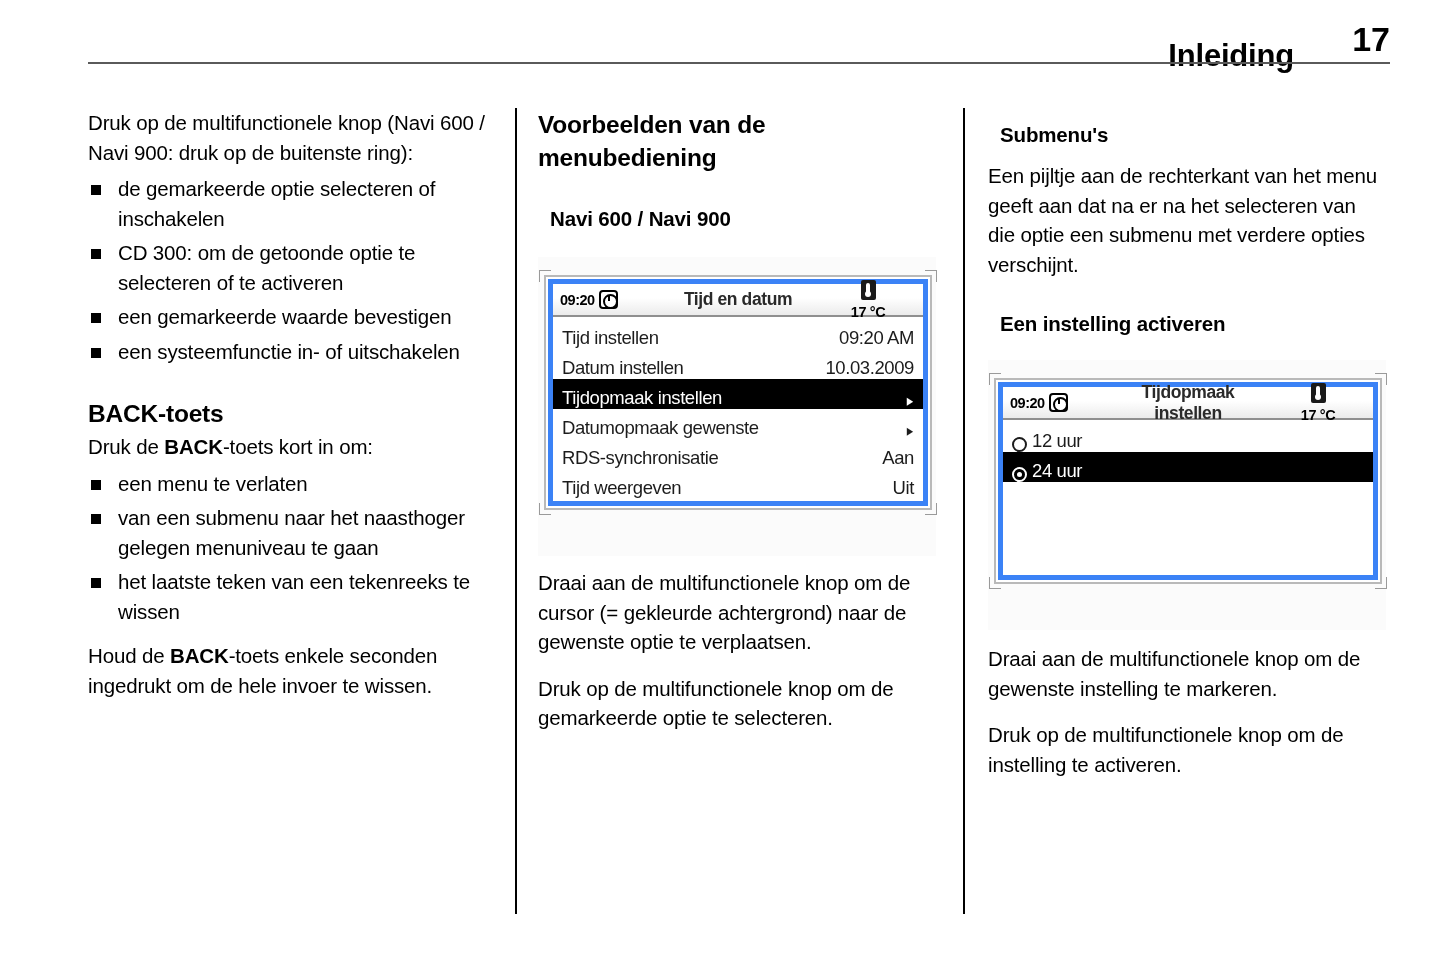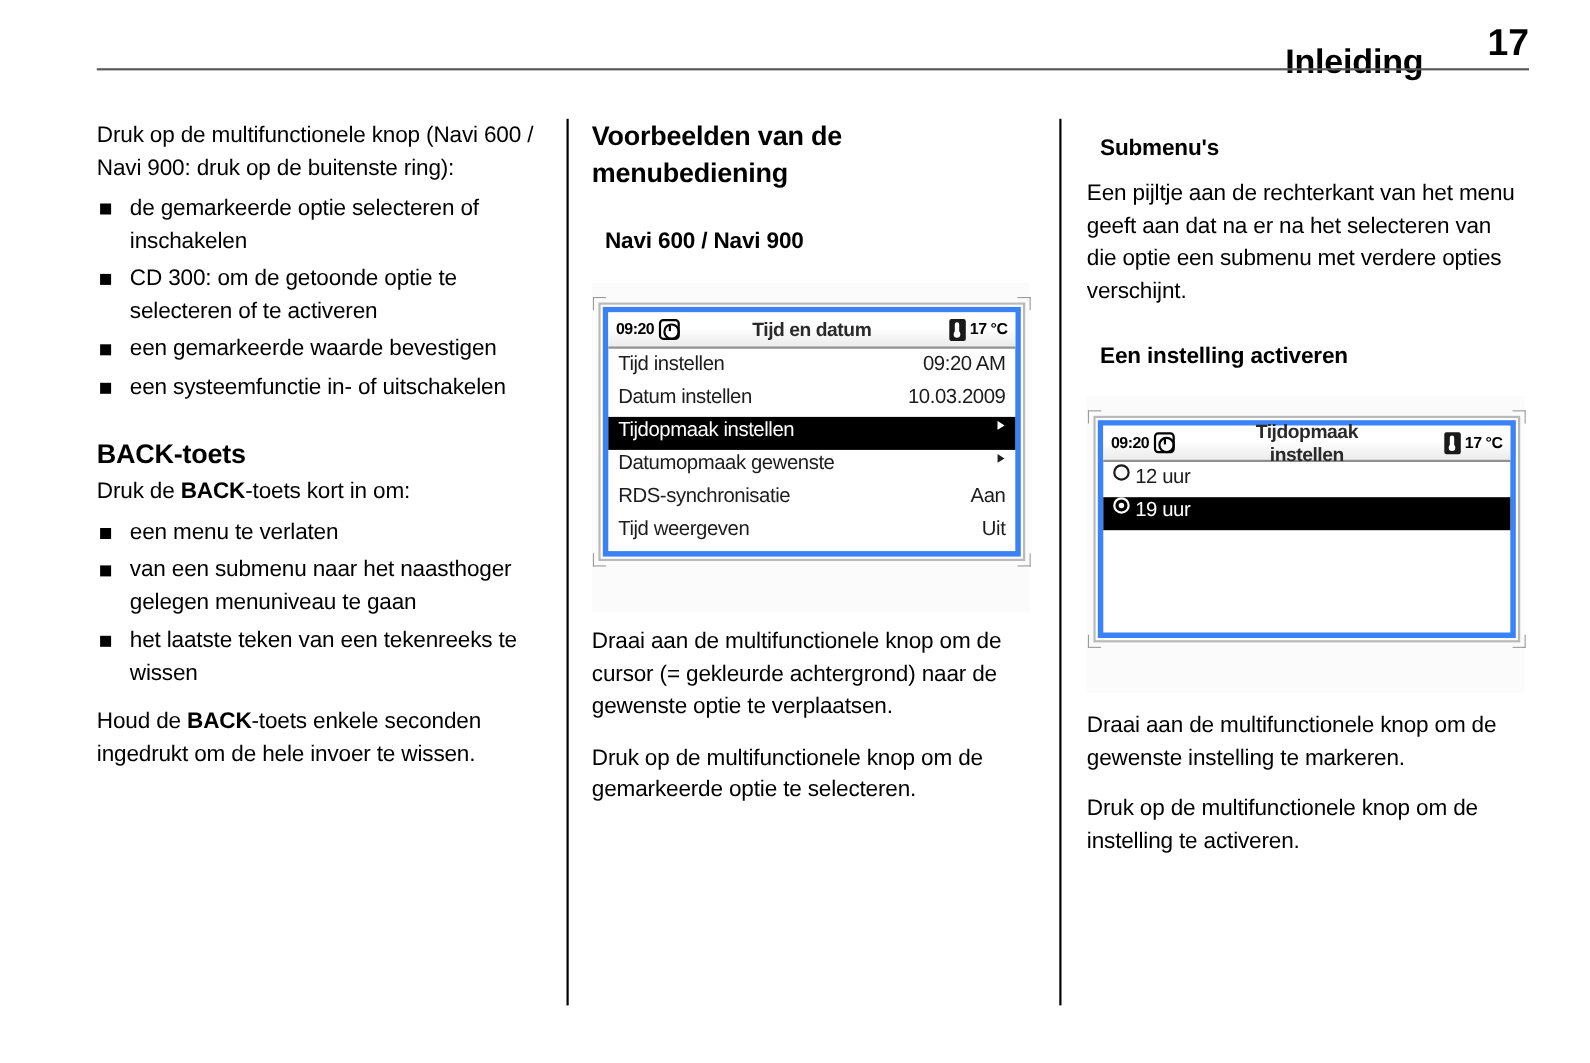--- a/index.html
+++ b/index.html
@@ -197,20 +197,21 @@
     font-weight: bold;
     letter-spacing: -0.4px;
     color: #2a2a2a;
   }
   .dev-temp {
     display: flex;
     align-items: center;
     gap: 4px;
     min-width: 96px;
     justify-content: flex-end;
+    flex-direction: column;
   }
   .icon-thermo {
     width: 15px; height: 20px;
     background: #1a1a1a;
     border-radius: 2px;
     position: relative;
     flex: 0 0 auto;
   }
   .icon-thermo::before {
     content:"";
@@ -228,21 +229,21 @@
     background:#fff;
     border-radius:50%;
   }
   .dev-temp-text { font-size: 14.5px; font-weight: bold; letter-spacing: -0.4px; }
 
   
   .dev-list { padding: 2px 0 2px 0; }
   .dev-list.tall { min-height: 155px; }
   .dev-row {
     display: flex;
-    align-items: flex-start;
+    align-items: flex-end;
     height: 30px;
     padding: 0 9px;
     font-size: 18.5px;
     letter-spacing: -0.4px;
     color: #1c1c1c;
   }
   .dev-row.selected {
     background: #000000;
     color: #ffffff;
   }
@@ -433,21 +434,21 @@
 
           <div class="dev-list tall">
 
             <div class="dev-row">
               <span class="radio"></span>
               <span class="dev-row-label">12 uur</span>
             </div>
 
             <div class="dev-row selected">
               <span class="radio on"></span>
-              <span class="dev-row-label">19 uur</span>
+              <span class="dev-row-label">24 uur</span>
             </div>
 
           </div>
         </div>
       </div>
     </div>
 
     <p class="body" style="margin-top:14px">Draai aan de multifunctionele knop om de gewenste instelling te markeren.</p>
     <p class="body">Druk op de multifunctionele knop om de instelling te activeren.</p>
 

